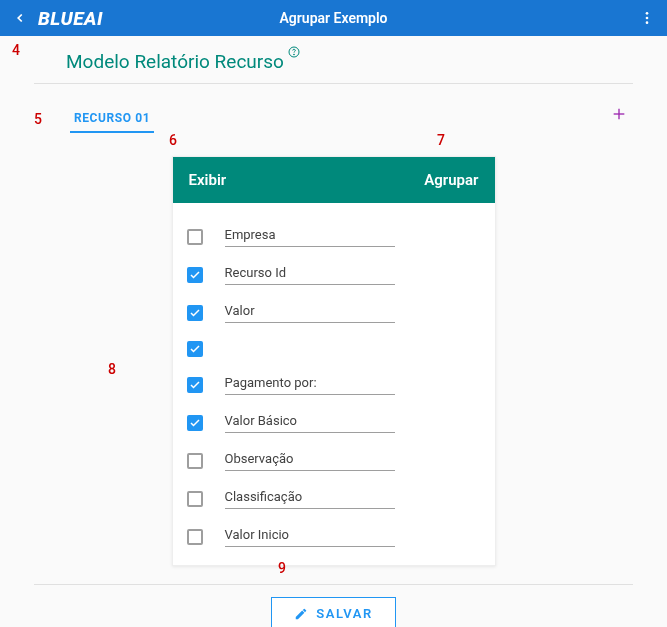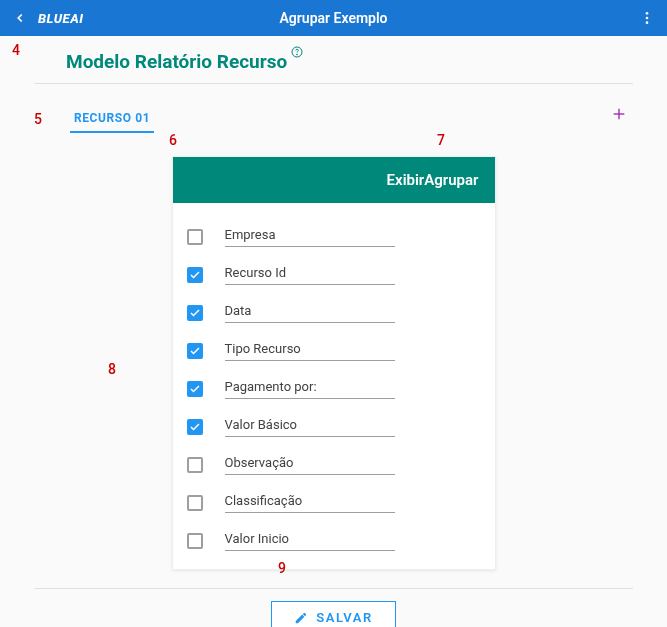--- a/index.html
+++ b/index.html
@@ -1,35 +1,35 @@
 <!DOCTYPE html>
 <html><head>
 <meta charset="utf-8">
 <style>
   * { box-sizing: border-box; margin: 0; padding: 0; font-family: -apple-system, BlinkMacSystemFont, "Segoe UI", Roboto, Arial, sans-serif; }
   body { width: 667px; height: 627px; background: #fafafa; overflow: hidden; position: relative; }
   .header { background: #1976d2; height: 36px; display: flex; align-items: center; color: #fff; padding: 0 8px; position: relative; }
   .back-arrow { width: 24px; height: 24px; display:flex; align-items:center; justify-content:center; cursor:pointer; }
-  .logo { margin-left: 6px; font-weight: 800; letter-spacing: 0.5px; font-size: 13px; font-style: italic; }
+  .logo { margin-left: 6px; font-weight: 800; letter-spacing: 0.5px; font-size: 19px; font-style: italic; }
   .header-title { position:absolute; left:50%; transform:translateX(-50%); font-size: 14px; font-weight: 600; }
   .header-menu { margin-left:auto; width:24px; height:24px; display:flex; align-items:center; justify-content:center; cursor:pointer; }
 
   .content { padding: 14px 34px 0 34px; position: relative; }
-  .page-title { color: #00897b; font-size: 19px; font-weight: 700; position: relative; display:inline-block; }
+  .page-title { color: #00897b; font-size: 19px; font-weight: 400; position: relative; display:inline-block; }
   .help-badge { position:absolute; top:-4px; right:-16px; color:#00897b; font-size:11px; }
   .title-divider { border: none; border-top:1px solid #e0e0e0; margin-top:10px; }
 
   .tabs-row { display:flex; align-items:center; margin-top:18px; min-height: 34px; position: relative;}
   .tab { color:#2196f3; font-size:12px; font-weight:700; letter-spacing:0.6px; padding:6px 4px; border-bottom:2px solid #2196f3; cursor:pointer; margin-left: 14px;}
   .add-tab { position:absolute; right:0; top:0; color:#9c27b0; font-size:22px; font-weight:300; cursor:pointer; line-height:1; padding:2px 6px;}
 
   .annotation { position:absolute; color:#c00; font-size:14px; font-weight:500; pointer-events:none; }
 
   .card { background:#fff; border:1px solid #eee; box-shadow:0 1px 3px rgba(0,0,0,0.08); width: 324px; margin: 20px auto 0 auto; }
-  .card-header { background:#00897b; color:#fff; display:flex; justify-content:flex-end; align-items:center; padding:14px 16px; font-size:15px; font-weight:600;}
+  .card-header { background:#00897b; color:#fff; display:flex; justify-content:space-between; align-items:center; padding:14px 16px; font-size:15px; font-weight:600;}
   .card-body { padding: 12px 14px 18px 14px; }
   .field-row { display:flex; align-items:center; margin: 18px 0 0 0; }
   .field-row:first-child { margin-top: 12px;}
   .checkbox { width:16px; height:16px; border:2px solid #9e9e9e; border-radius:2px; margin-right: 22px; flex-shrink:0; cursor:pointer; display:flex; align-items:center; justify-content:center;}
   .checkbox.checked { background:#2196f3; border-color:#2196f3; }
   .checkbox.checked svg { display:block; }
   .checkbox svg { display:none; }
   .field-label { font-size:13px; color:#424242; border-bottom:1px solid #9e9e9e; padding-bottom:4px; width: 170px; }
 
   .bottom-divider { border:none; border-top:1px solid #e0e0e0; margin: 18px 0 0 0;}
@@ -103,29 +103,28 @@
             </svg>
           </div>
           <div class="field-label">Recurso Id</div>
         </div>
         <div class="field-row">
           <div class="checkbox checked">
             <svg width="12" height="12" viewBox="0 0 24 24" fill="none" stroke="#fff" stroke-width="3">
               <polyline points="20 6 9 17 4 12"></polyline>
             </svg>
           </div>
-          <div class="field-label">Data</div>
+          <div class="field-label">Valor</div>
         </div>
         <div class="field-row">
           <div class="checkbox checked">
             <svg width="12" height="12" viewBox="0 0 24 24" fill="none" stroke="#fff" stroke-width="3">
               <polyline points="20 6 9 17 4 12"></polyline>
             </svg>
           </div>
-          <div class="field-label">Tipo Recurso</div>
         </div>
         <div class="field-row">
           <div class="checkbox checked">
             <svg width="12" height="12" viewBox="0 0 24 24" fill="none" stroke="#fff" stroke-width="3">
               <polyline points="20 6 9 17 4 12"></polyline>
             </svg>
           </div>
           <div class="field-label">Pagamento por:</div>
         </div>
         <div class="field-row">

